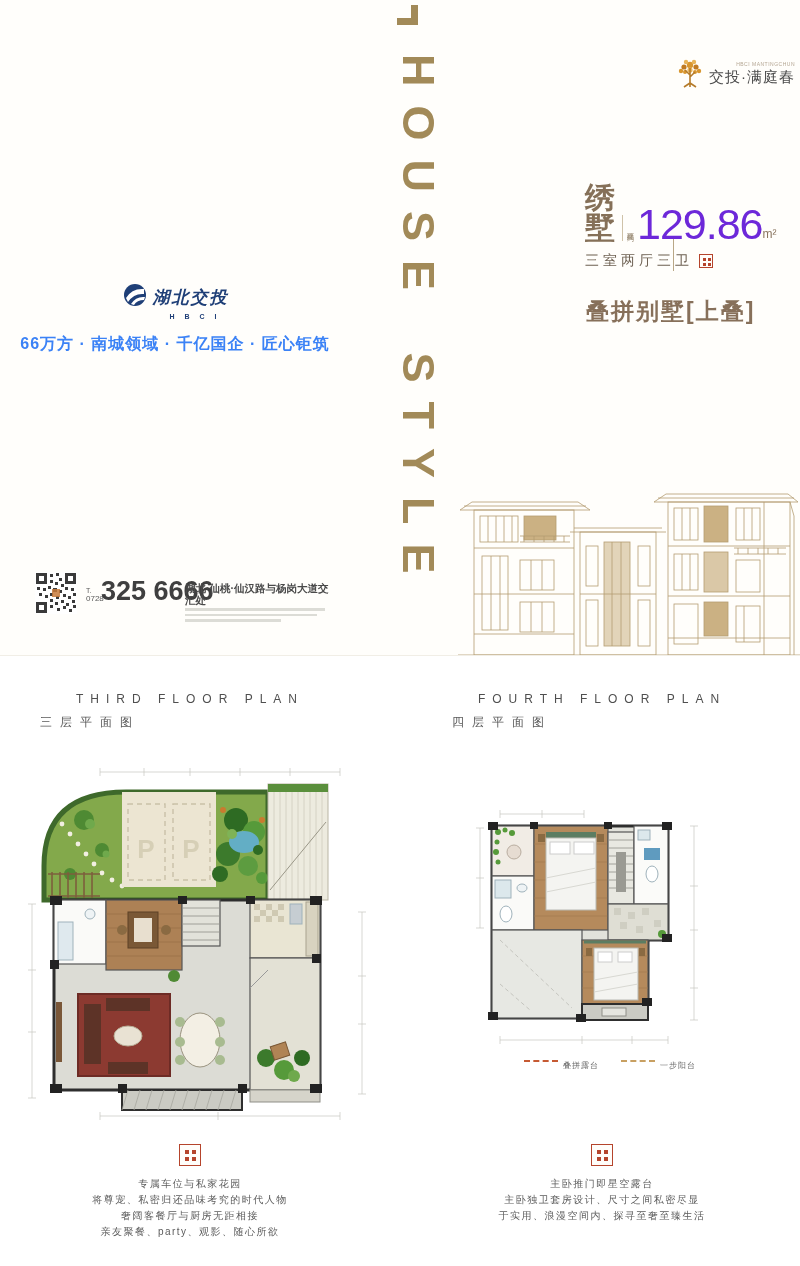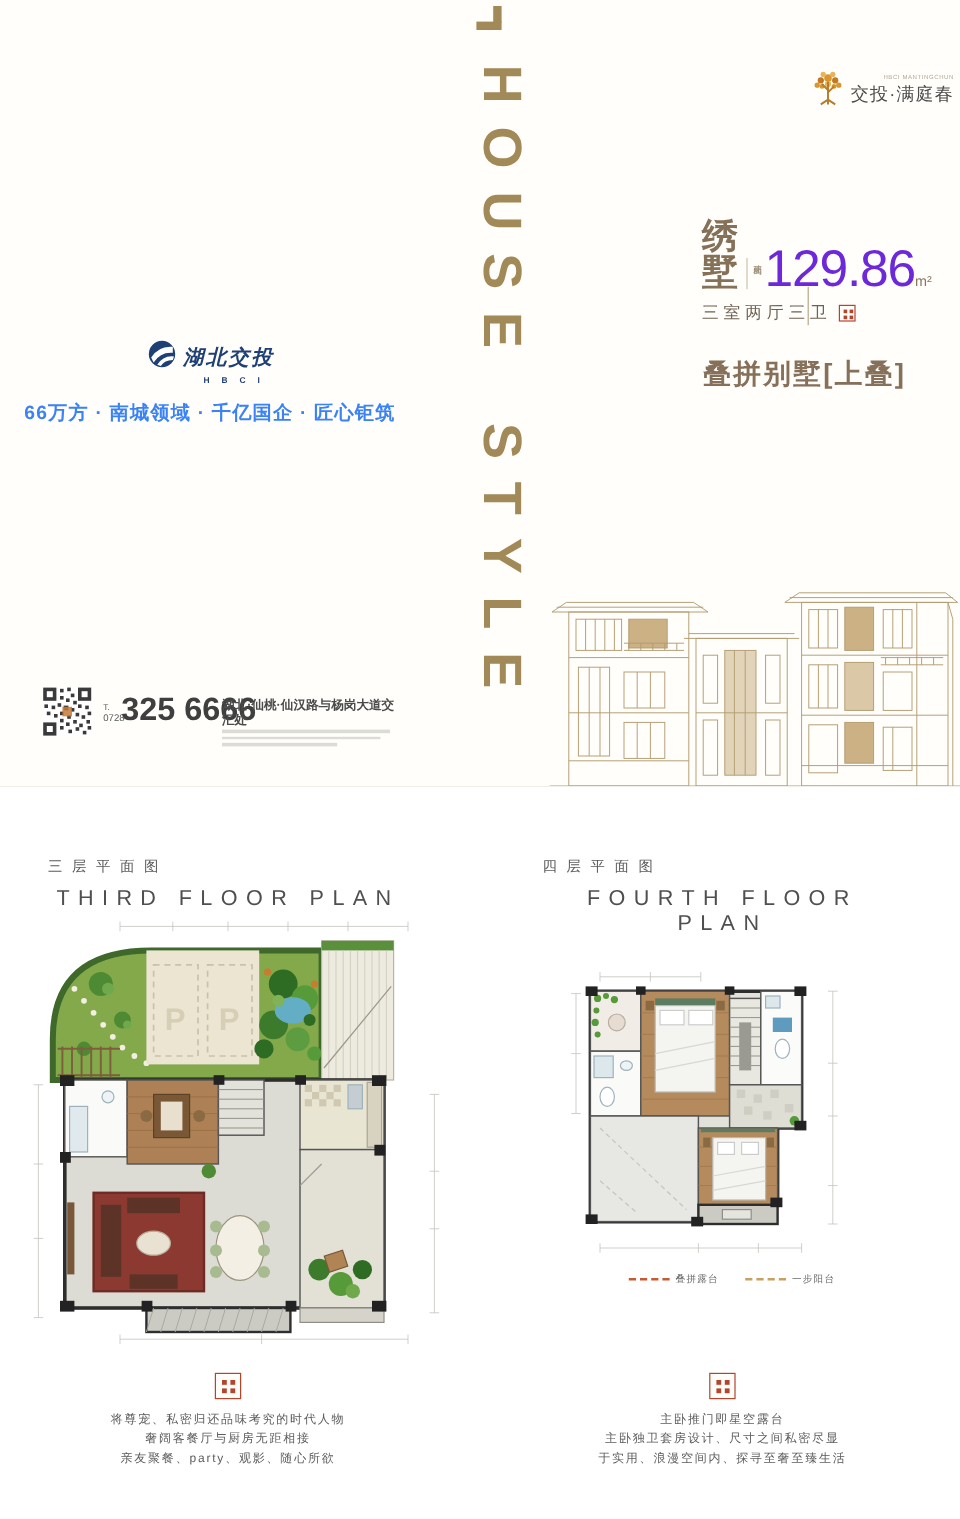--- a/index.html
+++ b/index.html
@@ -12,21 +12,21 @@
   .vtitle{position:absolute;left:444px;top:54px;width:700px;transform:rotate(90deg);transform-origin:0 0;
           font-size:45px;font-weight:600;color:#a28a58;letter-spacing:19px;word-spacing:12px;white-space:nowrap;}
   .partial-glyph-bar1{position:absolute;left:397px;top:18px;width:21px;height:7px;background:#a28a58;}
   .partial-glyph-bar2{position:absolute;left:411px;top:5px;width:7px;height:14px;background:#a28a58;}
 
   .brand{position:absolute;left:655px;top:55px;width:140px;text-align:right;}
   .brand-row{display:flex;align-items:center;justify-content:flex-end;gap:4px;}
   .brand-sub{font-size:5px;color:#b4a693;letter-spacing:.5px;margin-bottom:1px;}
   .brand-text{font-size:15px;font-weight:400;color:#4c4c4c;letter-spacing:1px;}
 
-  .unit-block{position:absolute;left:585px;top:183px;width:190px;}
+  .unit-block{position:absolute;left:585px;top:183px;width:190px;text-align:center;}
   .unit-row1{display:flex;align-items:flex-end;}
   .unit-name{font-size:30px;font-weight:700;color:#857058;letter-spacing:7px;line-height:1;}
   .area-label{writing-mode:vertical-rl;font-size:7px;color:#9b8c76;letter-spacing:1px;
               border-left:1px solid #cfc2a8;padding-left:2px;margin:0 2px 2px 0;height:26px;}
   .area-value{font-size:43px;font-weight:400;color:#6d28d9;line-height:.86;letter-spacing:-1px;}
   .area-unit{font-size:12px;color:#8a7560;margin-bottom:2px;}
   .unit-row2{display:flex;align-items:center;margin-top:9px;gap:6px;}
   .layout-text{font-size:14px;color:#6f6254;letter-spacing:4px;}
   .seal{border:1.2px solid #b5442c;position:relative;background:#fffdfa;}
   .seal-s{width:12px;height:12px;}
@@ -50,27 +50,27 @@
   .phone-prefix-wrap{position:absolute;left:51px;top:17px;text-align:left;color:#5a5a5a;}
   .phone-prefix{font-size:7px;line-height:7px;}
   .phone-area{font-size:8px;line-height:9px;}
   .phone-number{position:absolute;left:66px;top:6px;font-size:27px;font-weight:700;color:#3f3f3f;letter-spacing:0px;}
   .address{position:absolute;left:150px;top:12px;width:150px;font-size:10.5px;font-weight:700;color:#4a4a4a;line-height:12px;}
   .disc{position:absolute;left:150px;top:38px;width:140px;}
   .disc-line{height:2.5px;background:#dcdcd6;margin-bottom:3px;}
 
   
   .plans{position:absolute;left:0;top:656px;width:800px;height:610px;background:#ffffff;}
-  .plan-title-en{position:absolute;width:300px;text-align:center;font-size:18px;color:#4f4f4f;letter-spacing:7px;margin-top:46px;}
+  .plan-title-en{position:absolute;width:300px;text-align:center;font-size:12px;color:#4f4f4f;letter-spacing:7px;}
   .plan-title-cn{position:absolute;width:300px;text-align:left;font-size:12px;color:#5a5a5a;letter-spacing:8px;}
   .desc-block{position:absolute;width:300px;text-align:center;font-size:10px;color:#5c5c5c;letter-spacing:1.5px;}
   .desc-block div{line-height:16px;}
   .seal-wrap{position:absolute;display:flex;justify-content:center;width:300px;}
   .legend{position:absolute;left:460px;top:404px;width:300px;display:flex;justify-content:center;gap:22px;align-items:center;}
-  .legend-item{display:flex;align-items:center;gap:5px;}
+  .legend-item{display:flex;align-items:flex-start;gap:5px;}
   .legend-dash{width:34px;height:0;border-top:2px dashed #c65a33;}
   .legend-dash.gold{border-top-color:#c8a062;}
   .legend-label{font-size:8px;color:#6a6a6a;letter-spacing:1px;}
 
   svg text{font-family:"Liberation Sans","DejaVu Sans",sans-serif;}
 </style>
 </head>
 <body>
 
 <div class="canvas">
@@ -597,20 +597,21 @@
           <i></i>
         </span>
     </div>
     <div class="seal-wrap" style="left:452px;top:488px">
       <span class="seal seal-m">
           <i></i>
         </span>
     </div>
 
     <div class="desc-block" style="left:40px;top:520px">
+      <div>专属车位与私家花园</div>
       <div>将尊宠、私密归还品味考究的时代人物</div>
       <div>奢阔客餐厅与厨房无距相接</div>
       <div>亲友聚餐、party、观影、随心所欲</div>
     </div>
     <div class="desc-block" style="left:452px;top:520px">
       <div>主卧推门即星空露台</div>
       <div>主卧独卫套房设计、尺寸之间私密尽显</div>
       <div>于实用、浪漫空间内、探寻至奢至臻生活</div>
     </div>
 

